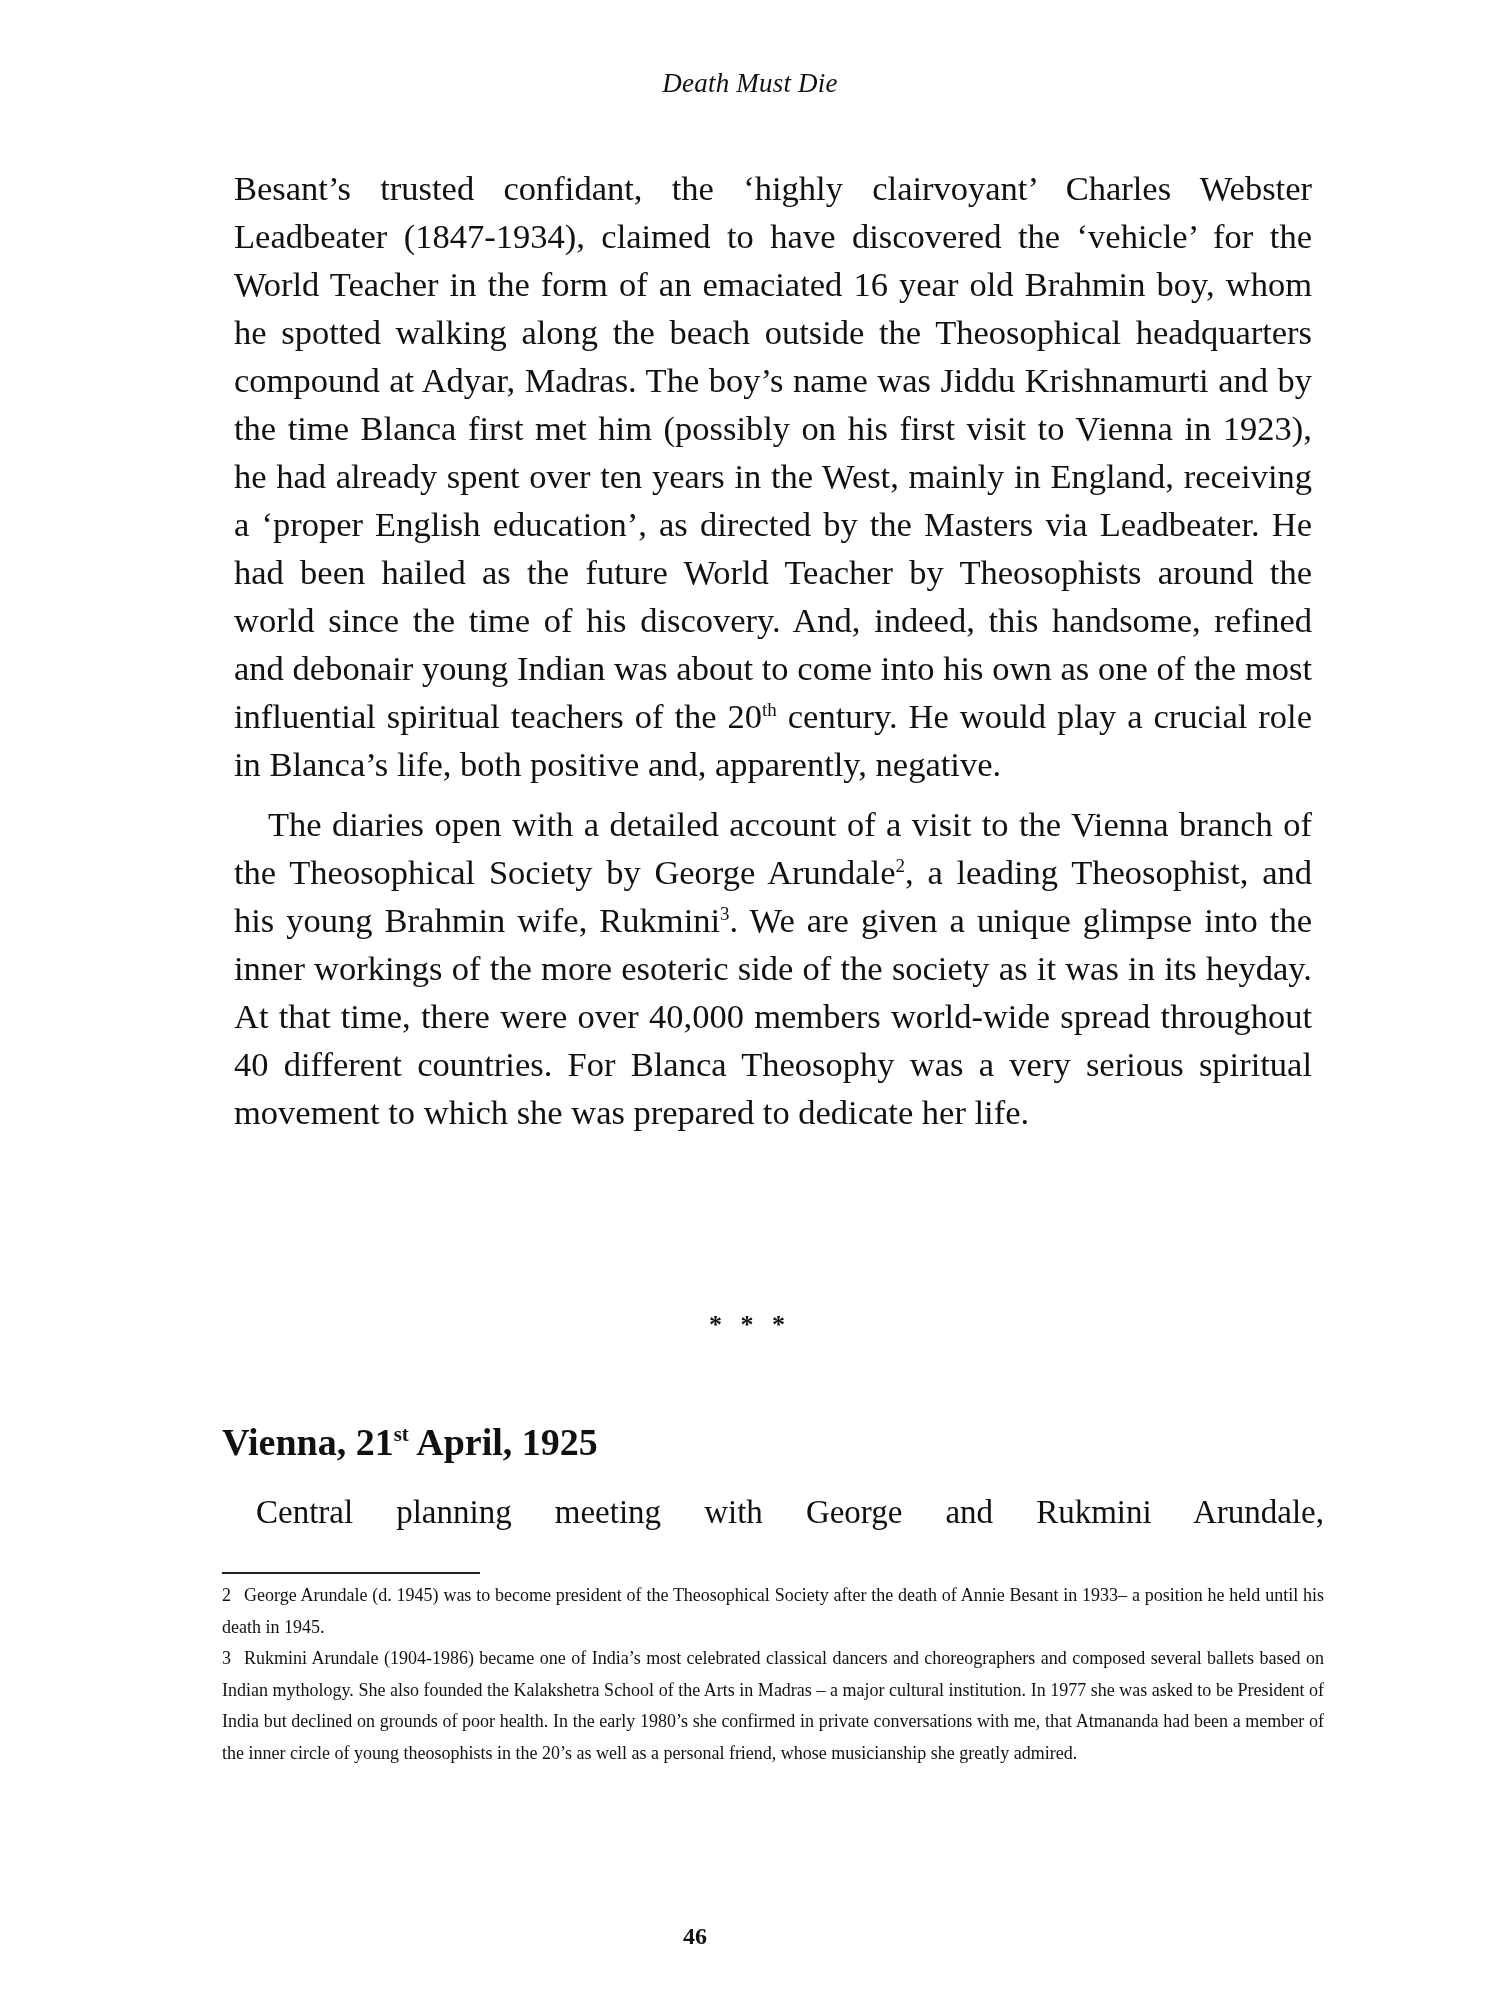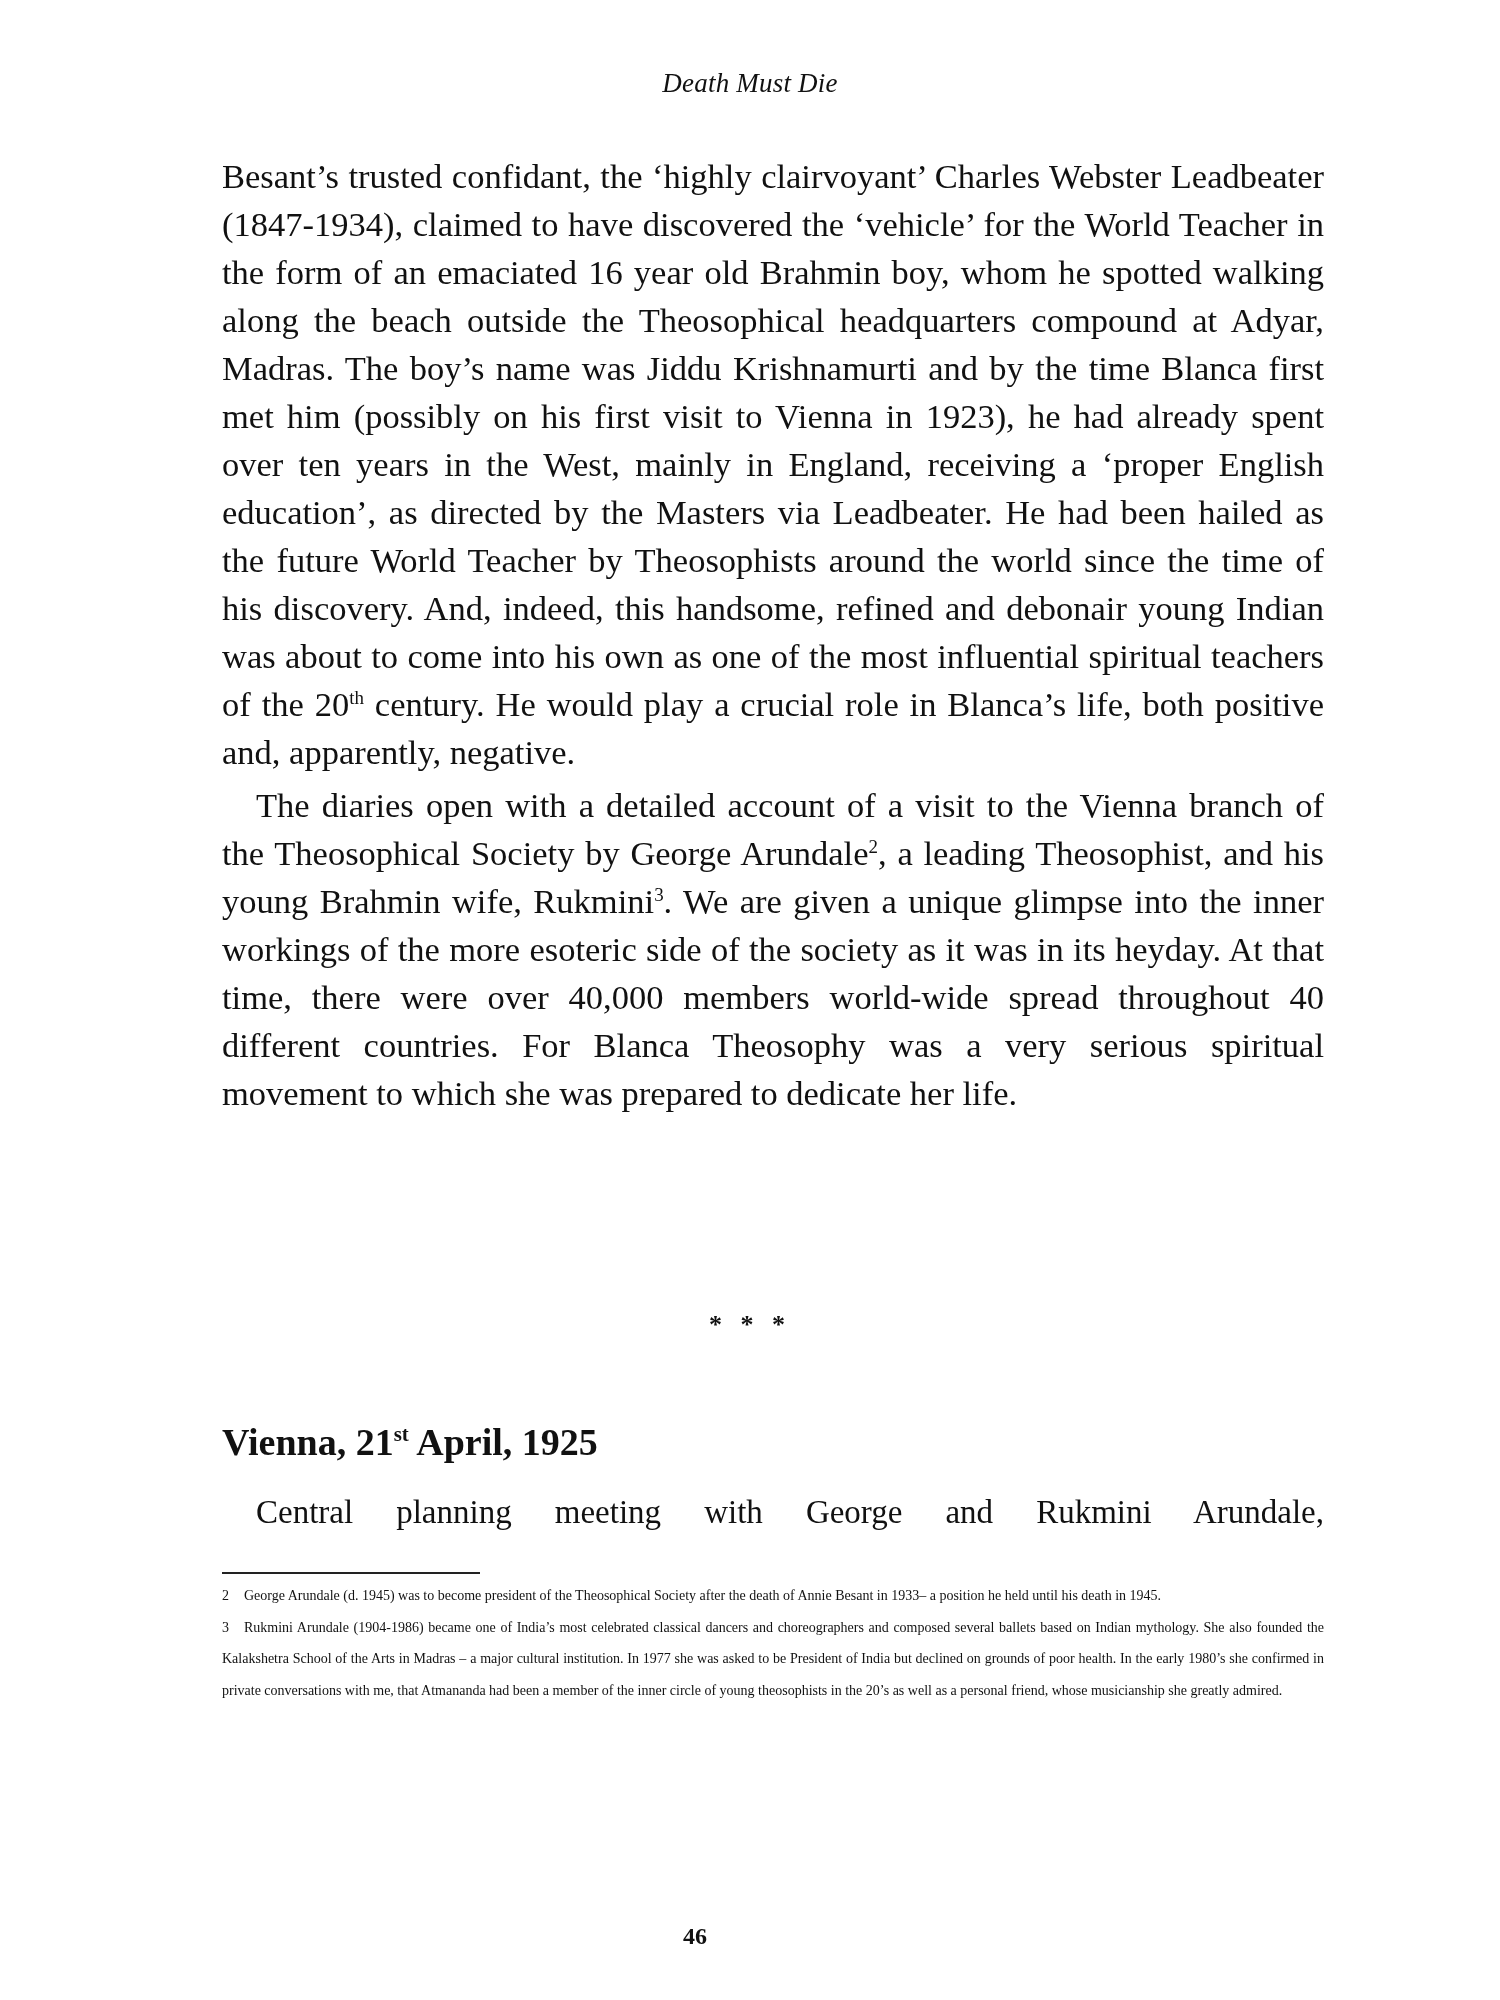--- a/index.html
+++ b/index.html
@@ -28,21 +28,21 @@
     .body-text {
       position: absolute;
       top: 152px;
       left: 222px;
       width: 1102px;
       font-size: 34.5px;
       line-height: 48px;
       text-align: justify;
     }
     .body-text p {
-      margin: 0;
+      margin: 12px;
     }
     .body-text p.indent {
       text-indent: 34px;
       margin-top: 5px;
     }
     sup {
       font-size: 0.55em;
       line-height: 0;
       vertical-align: super;
     }
@@ -81,21 +81,21 @@
       left: 222px;
       width: 258px;
       height: 0;
       border-top: 2px solid #222222;
     }
     .footnotes {
       position: absolute;
       top: 1580px;
       left: 222px;
       width: 1102px;
-      font-size: 14px;
+      font-size: 18px;
       line-height: 31.5px;
       text-align: justify;
     }
     .footnotes p {
       margin: 0;
     }
     .fn-num {
       display: inline-block;
       width: 22px;
     }

